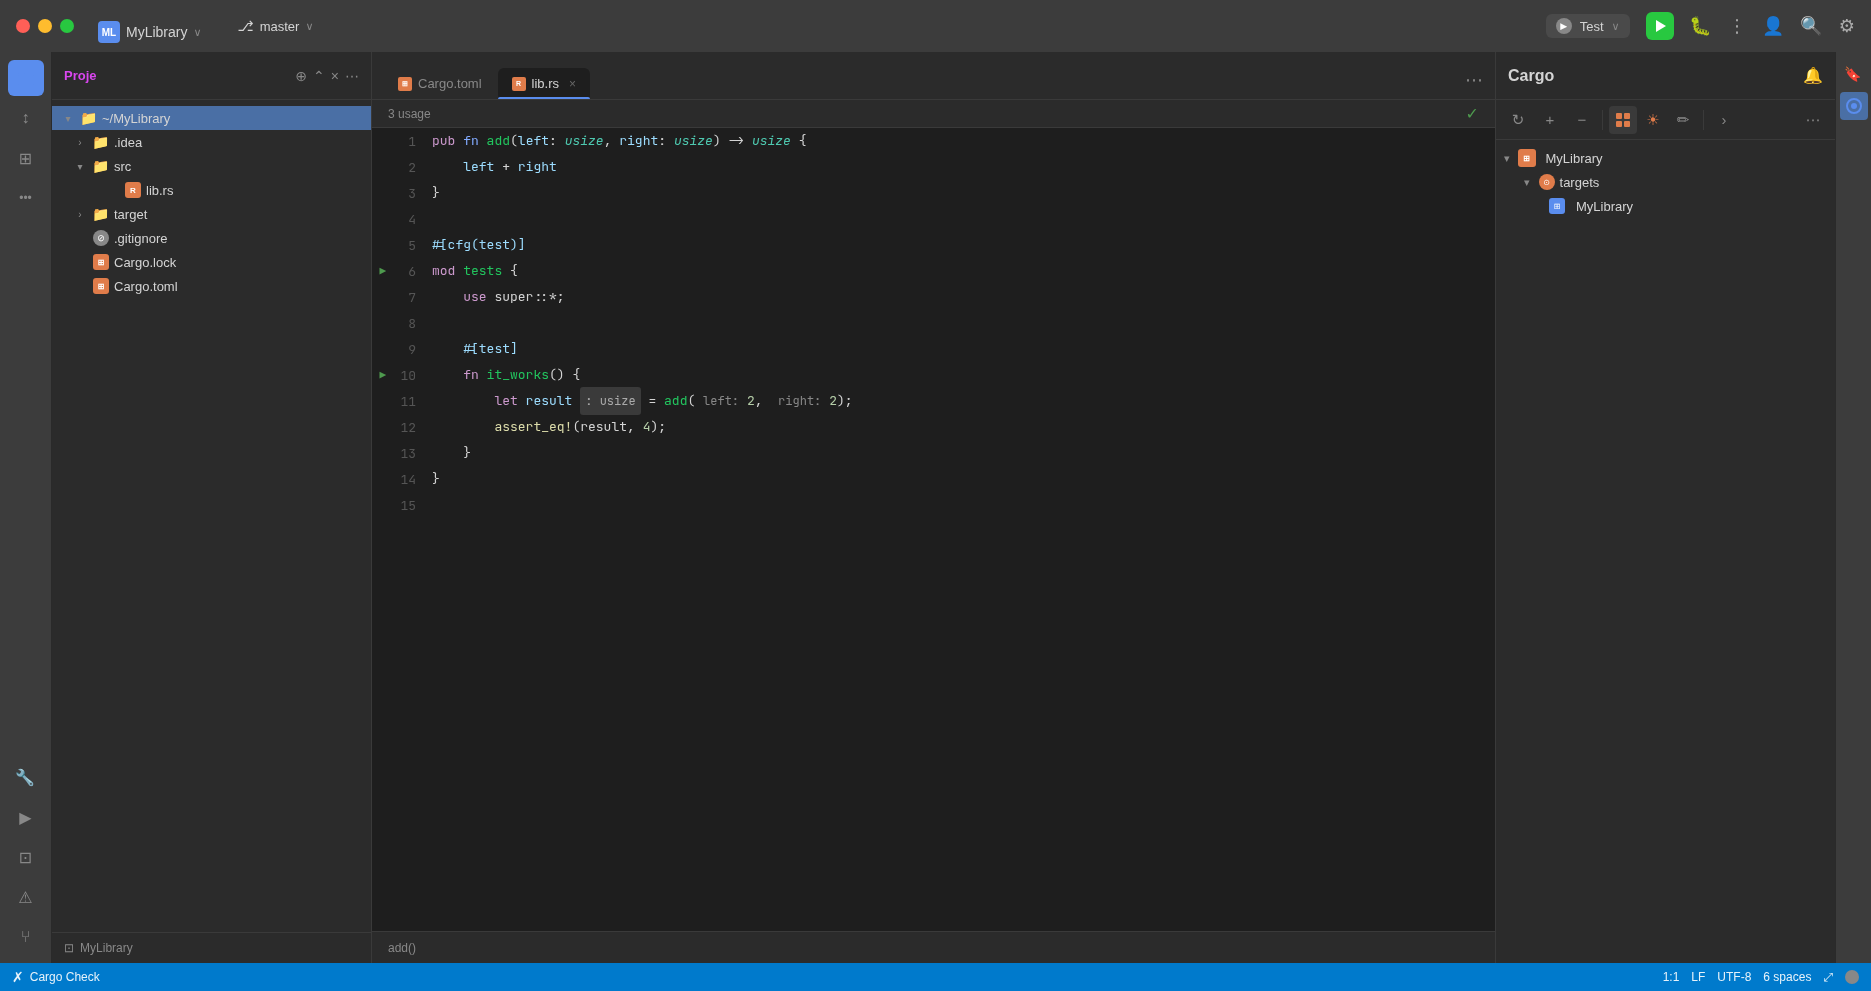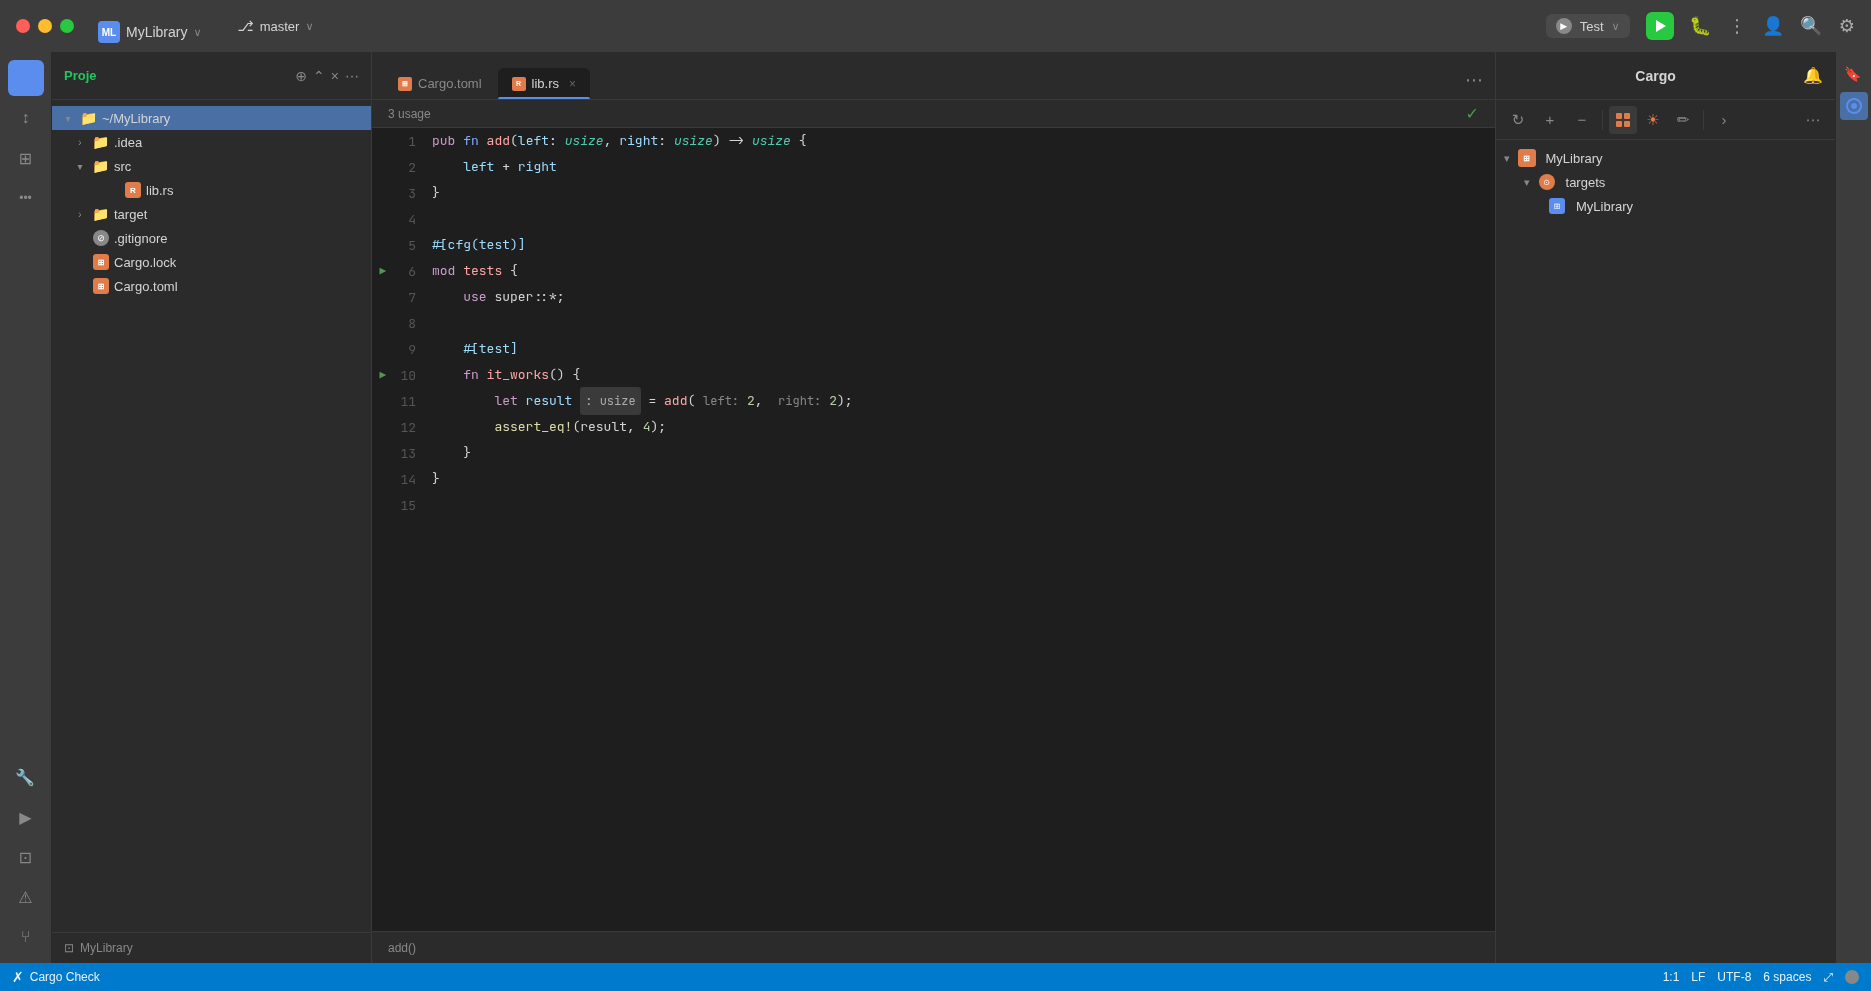--- a/index.html
+++ b/index.html
@@ -27,21 +27,21 @@
 
     
     .icon-bar { width: 52px; background: #3c3c3c; display: flex; flex-direction: column; align-items: center; padding: 8px 0; gap: 4px; flex-shrink: 0; border-right: 1px solid #2a2a2a; }
     .icon-bar-btn { width: 36px; height: 36px; border-radius: 6px; display: flex; align-items: center; justify-content: center; cursor: pointer; color: #888; font-size: 18px; }
     .icon-bar-btn.active { background: #5a8dee; color: white; }
     .icon-bar-spacer { flex: 1; }
 
     
     .sidebar { width: 320px; background: #2b2b2b; display: flex; flex-direction: column; flex-shrink: 0; border-right: 1px solid #3a3a3a; }
     .sidebar-header { height: 48px; display: flex; align-items: center; padding: 0 12px; gap: 8px; border-bottom: 1px solid #3a3a3a; }
-    .sidebar-title { font-size: 13px; font-weight: 600; color: #22c55e; flex: 1; }
+    .sidebar-title { font-size: 13px; font-weight: 600; color: #d946ef; flex: 1; }
     .sidebar-header-icons { display: flex; gap: 6px; color: #888; }
     .sidebar-header-icon { cursor: pointer; font-size: 14px; }
     .sidebar-content { flex: 1; overflow-y: auto; padding: 6px 0; }
     .tree-item { display: flex; align-items: center; padding: 3px 8px; cursor: pointer; font-size: 13px; color: #d4d4d4; gap: 4px; user-select: none; }
     .tree-item.selected { background: #4a6fa5; }
     .tree-chevron { width: 16px; height: 16px; display: flex; align-items: center; justify-content: center; color: #888; font-size: 10px; }
     .tree-icon { width: 18px; height: 18px; display: flex; align-items: center; justify-content: center; flex-shrink: 0; }
     .folder-icon { color: #dcb67a; font-size: 14px; }
     .file-icon-rs { width: 16px; height: 16px; background: #e07c4a; border-radius: 3px; display: flex; align-items: center; justify-content: center; color: white; font-size: 8px; font-weight: bold; }
     .file-icon-toml { width: 16px; height: 16px; background: #e07c4a; border-radius: 3px; display: flex; align-items: center; justify-content: center; color: white; font-size: 8px; font-weight: bold; }
@@ -72,41 +72,41 @@
     .run-gutter { width: 16px; color: #4e9a4e; font-size: 11px; cursor: pointer; }
     .ln { color: #555; font-size: 13px; min-width: 24px; text-align: right; }
     .code-content { flex: 1; overflow: auto; padding: 0 0 0 8px; }
     .code-line { height: 26px; display: flex; align-items: center; white-space: pre; font-size: 13px; line-height: 26px; }
     .usage-banner { background: #2b2b2b; padding: 4px 16px; display: flex; align-items: center; justify-content: space-between; font-size: 12px; color: #888; border-bottom: 1px solid #3a3a3a; }
     .usage-check { color: #4e9a4e; font-size: 16px; }
 
     
     .kw { color: #cc99cd; }
     .kw-fn { color: #82aaff; }
-    .fn-name { color: #fca5a5; }
+    .fn-name { color: #22c55e; }
     .param { color: #9cdcfe; text-align: center; }
     .type { color: #4ec9b0; font-style: italic; }
     .num { color: #b5cea8; }
     .attr { color: #9cdcfe; }
     .macro { color: #dcdcaa; }
     .plain { color: #d4d4d4; }
     .hint-box { background: #3a3a3a; border-radius: 3px; padding: 1px 5px; font-size: 12px; color: #aaa; }
 
     
     .status-bar { height: 28px; background: #007acc; display: flex; align-items: center; padding: 0 12px; font-size: 12px; color: rgba(255,255,255,0.9); gap: 16px; flex-shrink: 0; }
     .status-left { display: flex; align-items: center; gap: 12px; }
     .status-right { margin-left: auto; display: flex; align-items: center; gap: 12px; }
     .status-item { display: flex; align-items: center; gap: 4px; cursor: pointer; }
     .status-cargo { display: flex; align-items: center; gap: 6px; }
     .status-cargo-icon { font-size: 14px; }
 
     
     .cargo-panel { width: 340px; background: #2b2b2b; display: flex; flex-direction: column; flex-shrink: 0; border-left: 1px solid #3a3a3a; }
     .cargo-header { height: 48px; display: flex; align-items: center; padding: 0 12px; border-bottom: 1px solid #3a3a3a; }
-    .cargo-title { font-size: 14px; font-weight: 600; color: #d4d4d4; flex: 1; text-align: center; }
+    .cargo-title { font-size: 16px; font-weight: 600; color: #d4d4d4; flex: 1; }
     .cargo-toolbar { height: 40px; display: flex; align-items: center; padding: 0 8px; gap: 4px; border-bottom: 1px solid #3a3a3a; }
     .cargo-tb-btn { width: 28px; height: 28px; display: flex; align-items: center; justify-content: center; border-radius: 4px; cursor: pointer; color: #888; font-size: 15px; }
     .cargo-tb-separator { width: 1px; height: 20px; background: #3a3a3a; margin: 0 2px; }
     .cargo-tb-group { display: flex; gap: 2px; }
     .cargo-tree { flex: 1; overflow-y: auto; padding: 6px 0; }
     .cargo-tree-item { display: flex; align-items: center; padding: 3px 8px; cursor: pointer; font-size: 13px; color: #d4d4d4; gap: 4px; }
     .cargo-icon-package { width: 18px; height: 18px; background: #e07c4a; border-radius: 3px; display: flex; align-items: center; justify-content: center; color: white; font-size: 8px; font-weight: bold; }
     .cargo-icon-targets { width: 18px; height: 18px; display: flex; align-items: center; justify-content: center; }
     .cargo-icon-lib { width: 18px; height: 18px; display: flex; align-items: center; justify-content: center; }
     .target-icon { width: 16px; height: 16px; background: #e07c4a; border-radius: 50%; display: flex; align-items: center; justify-content: center; color: white; font-size: 8px; }
@@ -461,21 +461,21 @@
         <span style="color:#888;font-size:11px;margin-right:4px;">▾</span>
         <div class="cargo-icon-package">⊞</div>
         <span style="margin-left:6px;">MyLibrary</span>
       </div>
 
       <div class="cargo-tree-item" style="padding-left:28px;">
         <span style="color:#888;font-size:11px;margin-right:4px;">▾</span>
         <div class="cargo-icon-targets">
           <div class="target-icon" style="background:#e07c4a;">⊙</div>
         </div>
-        <span style="margin-left:6px;">targets</span>
+        <span style="">targets</span>
       </div>
 
       <div class="cargo-tree-item" style="padding-left:52px;">
         <div class="cargo-icon-lib">
           <div style="width:16px;height:16px;background:#5a8dee;border-radius:3px;display:flex;align-items:center;justify-content:center;color:white;font-size:8px;">⊞</div>
         </div>
         <span style="margin-left:6px;">MyLibrary</span>
       </div>
     </div>
   </div>

